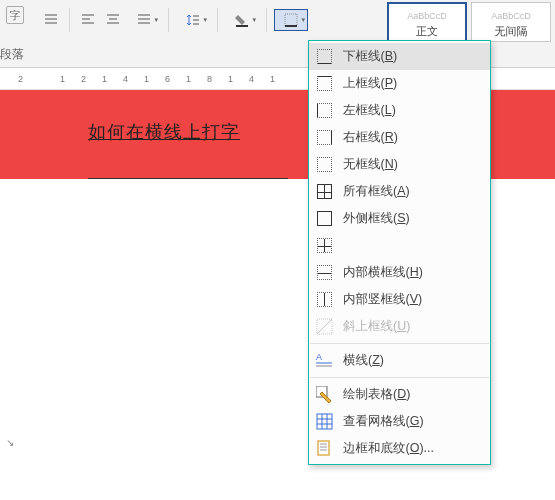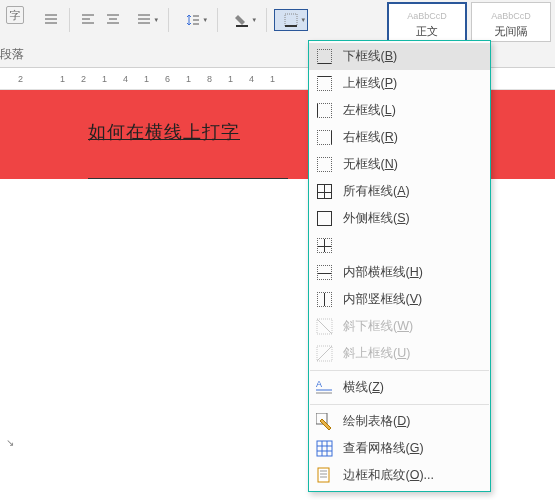--- a/index.html
+++ b/index.html
@@ -371,29 +371,20 @@
         <div class="brd-box dotted" style="color:#666">
           <div class="line-v" style="left:50%;border-color:#333"></div>
         </div>
       </span>
       <span class="mi-label">内部竖框线(<span class="accel">V</span>)</span>
     </div>
     <div class="menu-item disabled">
       <span class="mi-icon">
         <svg width="17" height="17">
           <rect x="1" y="1" width="15" height="15" fill="none" stroke="#c6c6c6" stroke-dasharray="1 1"></rect>
-          <line x1="1" y1="1" x2="16" y2="16" stroke="#c6c6c6"></line>
-        </svg>
-      </span>
-      <span class="mi-label">斜下框线(<span class="accel">W</span>)</span>
-    </div>
-    <div class="menu-item disabled">
-      <span class="mi-icon">
-        <svg width="17" height="17">
-          <rect x="1" y="1" width="15" height="15" fill="none" stroke="#c6c6c6" stroke-dasharray="1 1"></rect>
           <line x1="1" y1="16" x2="16" y2="1" stroke="#c6c6c6"></line>
         </svg>
       </span>
       <span class="mi-label">斜上框线(<span class="accel">U</span>)</span>
     </div>
     <div class="menu-sep"></div>
     <div class="menu-item">
       <span class="mi-icon">
         <svg width="17" height="17">
           <text x="0" y="8" font-size="9" fill="#3a6fd8">A</text>

